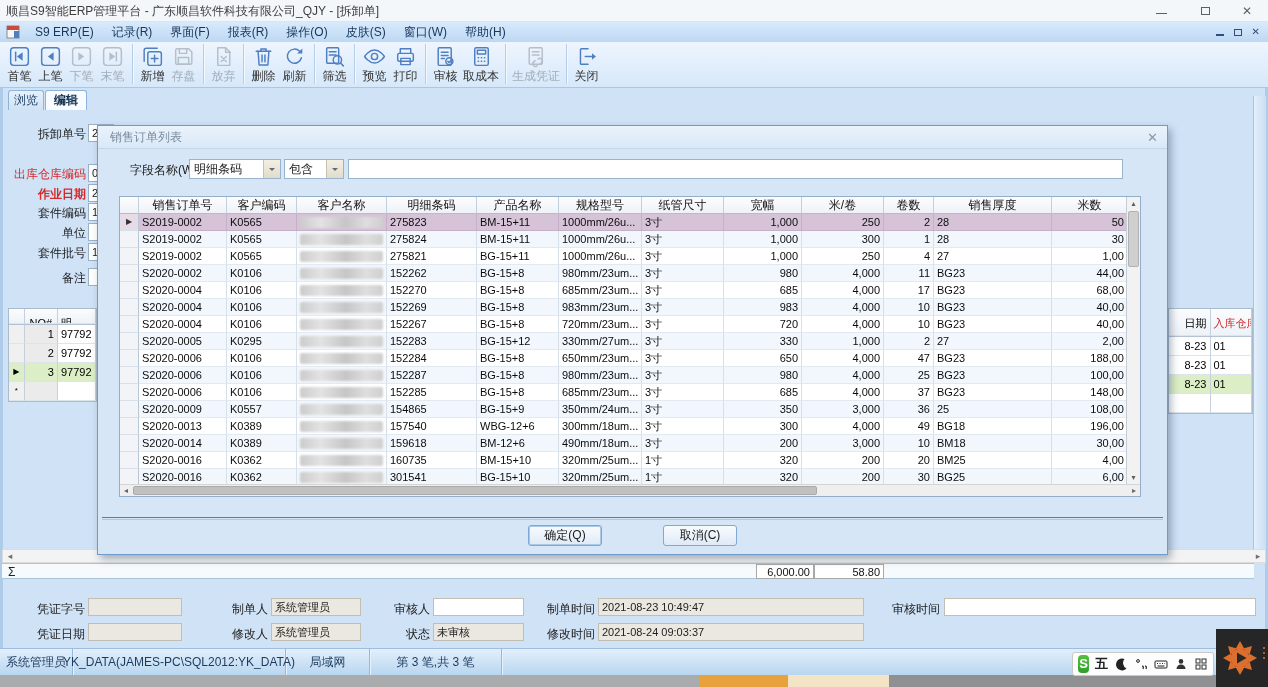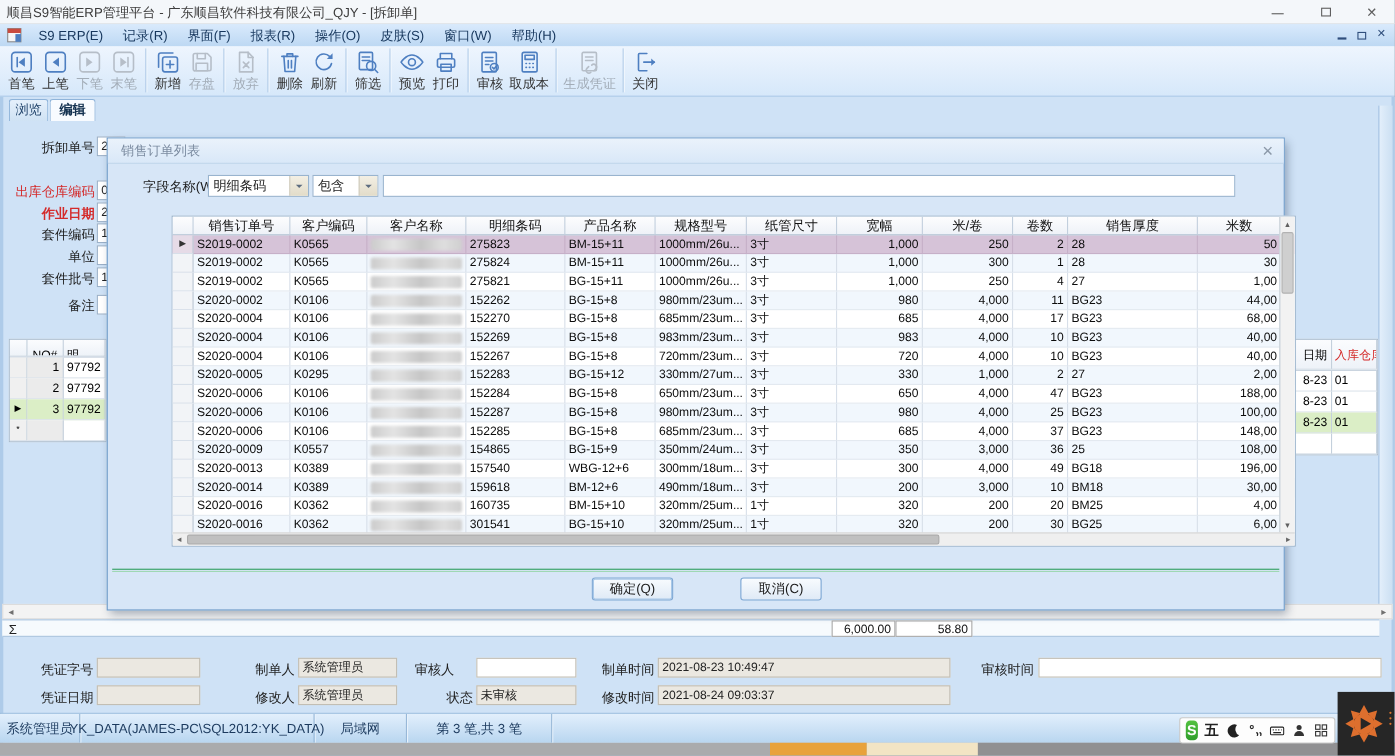--- a/index.html
+++ b/index.html
@@ -75,40 +75,40 @@
   .dialog{position:absolute;left:97px;top:125px;width:1071px;height:430px;background:#d7e6f7;border:1px solid #6f9bc8;box-shadow:3px 4px 8px rgba(20,40,70,.35);z-index:10;}
   .dlg-title{position:absolute;top:0;left:0;right:0;height:23px;background:linear-gradient(#eaf2fb,#d9e8f8);border-bottom:1px solid #c3d7ec;font-size:12px;color:#7b8ba0;line-height:23px;padding-left:12px;}
   .dlg-close{position:absolute;right:9px;top:0;font-size:13px;color:#8b98a8;line-height:23px;}
   .dlg-filter{position:absolute;top:33px;left:0;right:0;height:22px;}
   .dlg-filter .lbl{position:absolute;left:32px;top:3px;font-size:12px;color:#1a1a1a;}
   .combo{position:absolute;top:0;height:20px;background:#fff;border:1px solid #99b4cf;display:flex;}
   .combo .txt{flex:1;font-size:12px;line-height:18px;padding-left:4px;color:#222;white-space:nowrap;overflow:hidden;}
   .combo .arrow{width:17px;background:linear-gradient(#f3efe4,#e2dcc9);border-left:1px solid #c8c2b0;text-align:center;}
   .combo .arrow i{display:inline-block;width:0;height:0;border:3px solid transparent;border-top-color:#5d6c7f;margin-top:8px;}
   .dlg-search{position:absolute;left:250px;top:0;width:775px;height:20px;border:1px solid #99b4cf;background:#fff;font-size:12px;padding:0 4px;outline:none;}
-  .dlg-grid{position:absolute;left:21px;top:70px;width:1022px;height:301px;background:#fff;border:1px solid #93aec9;margin-left:37px;}
+  .dlg-grid{position:absolute;left:21px;top:70px;width:1022px;height:301px;background:#fff;border:1px solid #93aec9;}
   .g-head{display:flex;height:17px;background:linear-gradient(#fdfdfe,#edf1f7);}
   .g-hcell{border-right:1px solid #c2cfdd;border-bottom:1px solid #aebfd0;font-size:12px;color:#111;text-align:center;line-height:16px;white-space:nowrap;overflow:hidden;}
   .g-row{display:flex;height:17px;background:#fff;}
   .g-row.alt{background:#f1f7fd;}
   .g-row.sel{background:#d6c3d8;}
   .g-cell{border-right:1px solid #d7dfe9;border-bottom:1px solid #e3e9f0;font-size:11px;color:#0c0c0c;line-height:16px;padding:0 3px;white-space:nowrap;overflow:hidden;}
   .g-row.sel .g-cell{border-bottom-color:#c6b0c8;border-right-color:#c6b0c8;}
   .g-cell.r{text-align:right;}
   .g-ind{border-right:1px solid #b9c6d4;border-bottom:1px solid #d7dfe9;background:#f2f4f7;font-size:8px;color:#333;text-align:center;line-height:16px;}
   .g-row.sel .g-ind{background:#e6dbe7;}
   .blurblk{height:11px;margin-top:3px;border-radius:2px;background:linear-gradient(90deg,#cbcbcb,#e3e3e3 25%,#c6c6c6 55%,#dedede 80%,#cfcfcf);filter:blur(1.3px);}
   .vscroll{position:absolute;right:0;top:0;width:14px;height:287px;background:#f2f2f2;border-left:1px solid #c4cdd6;}
   .vs-btn{position:absolute;left:0;width:13px;height:13px;font-size:8px;color:#606060;text-align:center;line-height:13px;}
   .vs-thumb{position:absolute;left:1px;top:14px;width:11px;height:56px;background:#cfcfcf;border:1px solid #b2b2b2;border-radius:2px;}
   .hscroll{position:absolute;left:0;right:0;bottom:0;height:12px;background:#efefef;border-top:1px solid #d5d5d5;}
   .hs-thumb{position:absolute;left:13px;top:1px;width:684px;height:9px;background:#c0c0c0;border:1px solid #aaa;border-radius:2px;}
   .hs-arr{position:absolute;top:0;width:12px;height:11px;font-size:8px;color:#666;text-align:center;line-height:11px;}
   .dlg-sep{position:absolute;left:4px;right:4px;top:391px;height:3px;border-top:1px solid #2f9e5f;border-bottom:1px solid #9fd8b4;}
-  .dlg-btn{position:absolute;top:399px;width:74px;height:21px;border:1px solid #7fa8d4;border-radius:3px;background:linear-gradient(#f8fbfe,#dfeaf6);font-size:12px;color:#1a1a1a;text-align:center;line-height:19px;margin-left:10px;}
+  .dlg-btn{position:absolute;top:399px;width:74px;height:21px;border:1px solid #7fa8d4;border-radius:3px;background:linear-gradient(#f8fbfe,#dfeaf6);font-size:12px;color:#1a1a1a;text-align:center;line-height:19px;}
   .dlg-btn.ok{left:430px;box-shadow:0 0 0 1px #a8c8e8 inset;}
   .dlg-btn.cancel{left:565px;}
   .scroll-strip{position:absolute;left:1253px;top:96px;width:13px;height:460px;background:linear-gradient(90deg,#e3effb,#cbdff2);border-left:1px solid #a6c4e4;z-index:1;}
 </style>
 </head>
 <body>
 
 <div class="screen">
 
   <div class="titlebar">
@@ -375,21 +375,21 @@
   <div class="sum-row">
     <span class="sum-sigma">Σ</span>
     <span class="sum-box" style="left:754px;width:58px;">6,000.00</span>
     <span class="sum-box" style="left:812px;width:70px;">58.80</span>
   </div>
 
   <div class="f-label" style="left:0;top:601px;width:85px;">凭证字号</div>
   <div class="f-input" style="left:88px;top:598px;width:94px;"></div>
   <div class="f-label" style="left:190px;top:601px;width:78px;">制单人</div>
   <div class="f-input" style="left:271px;top:598px;width:90px;">系统管理员</div>
-  <div class="f-label" style="left:343px;top:601px;width:70px;">审核人</div>
+  <div class="f-label" style="left:360px;top:601px;width:70px;">审核人</div>
   <div class="f-input white" style="left:433px;top:598px;width:91px;"></div>
   <div class="f-label" style="left:500px;top:601px;width:95px;">制单时间</div>
   <div class="f-input" style="left:598px;top:598px;width:266px;">2021-08-23 10:49:47</div>
   <div class="f-label" style="left:862px;top:601px;width:78px;">审核时间</div>
   <div class="f-input white" style="left:944px;top:598px;width:312px;"></div>
 
   <div class="f-label" style="left:0;top:626px;width:85px;">凭证日期</div>
   <div class="f-input" style="left:88px;top:623px;width:94px;"></div>
   <div class="f-label" style="left:190px;top:626px;width:78px;">修改人</div>
   <div class="f-input" style="left:271px;top:623px;width:90px;">系统管理员</div>

